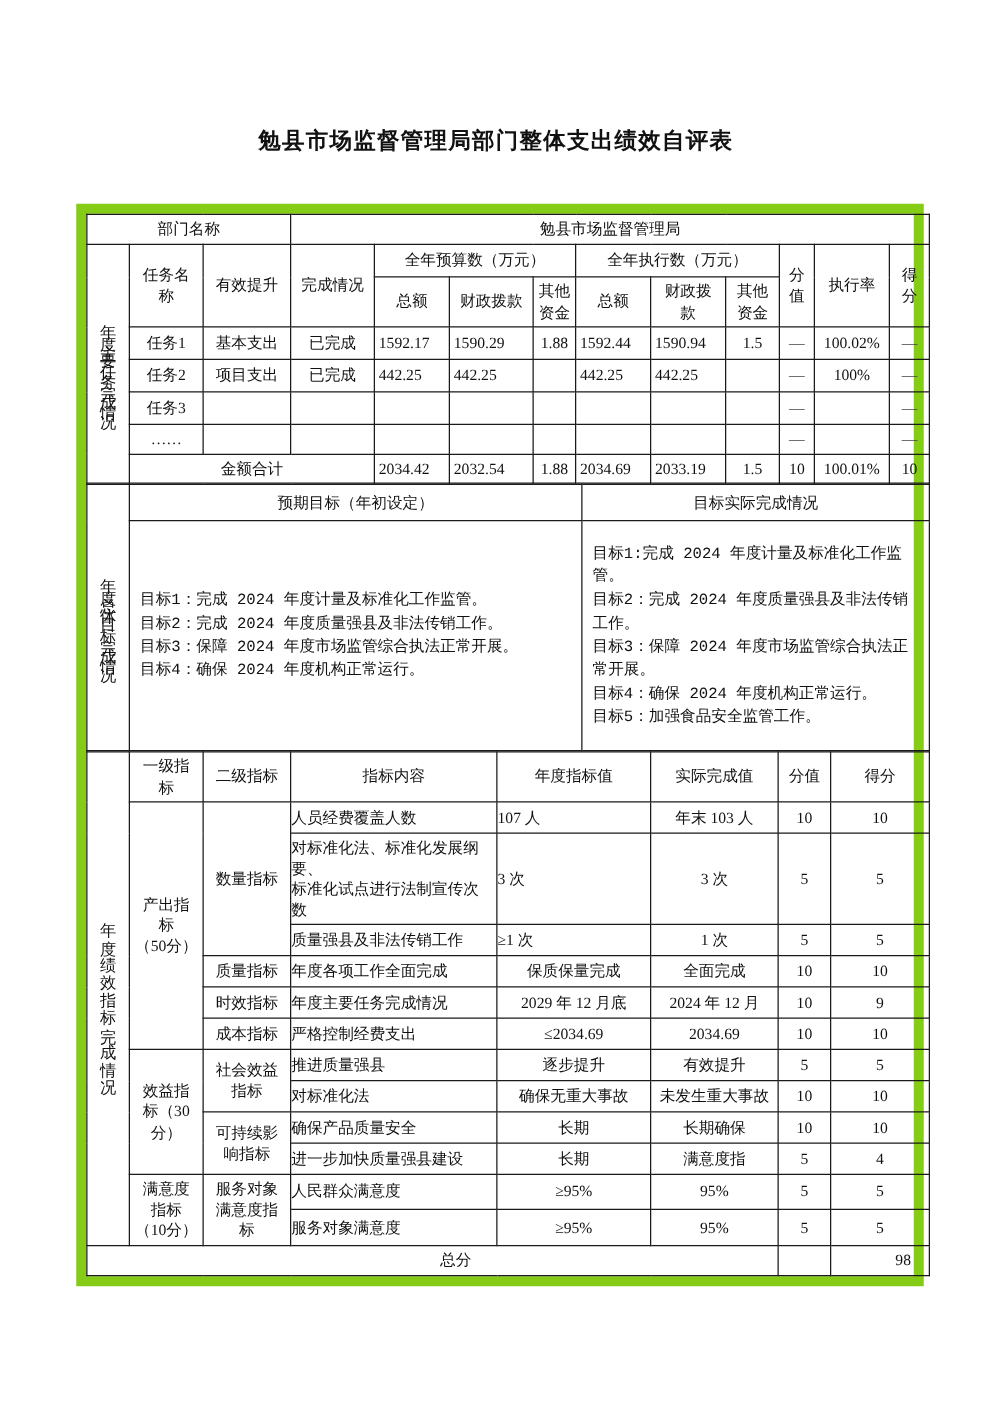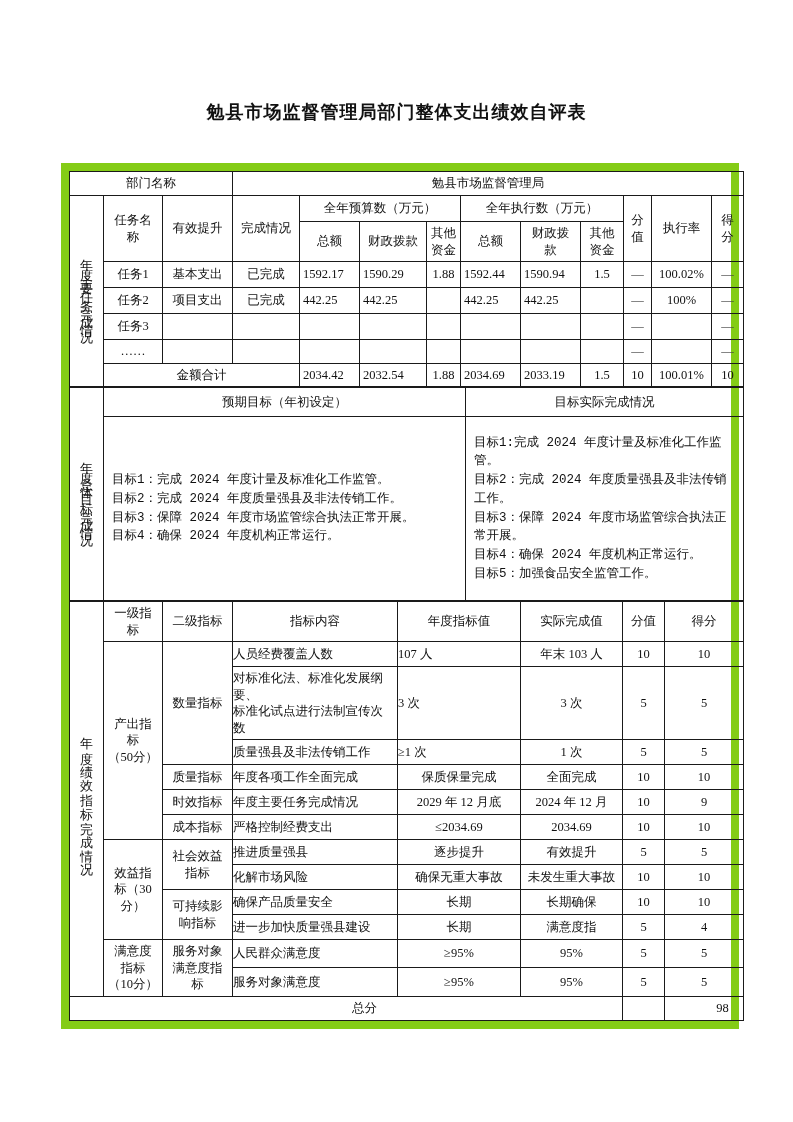--- a/index.html
+++ b/index.html
@@ -281,21 +281,21 @@
 分）</td>
               <td rowspan="2" class="pre">社会效益
 指标</td>
               <td class="left pre">推进质量强县</td>
               <td>逐步提升</td>
               <td>有效提升</td>
               <td>5</td>
               <td>5</td>
             </tr>
             <tr class="ind">
-              <td class="left pre">化解市场风险</td>
+              <td class="left pre">对标准化法</td>
               <td>确保无重大事故</td>
               <td>未发生重大事故</td>
               <td>10</td>
               <td>10</td>
             </tr>
             <tr class="ind">
               <td rowspan="2" class="pre">可持续影
 响指标</td>
               <td class="left pre">确保产品质量安全</td>
               <td>长期</td>

